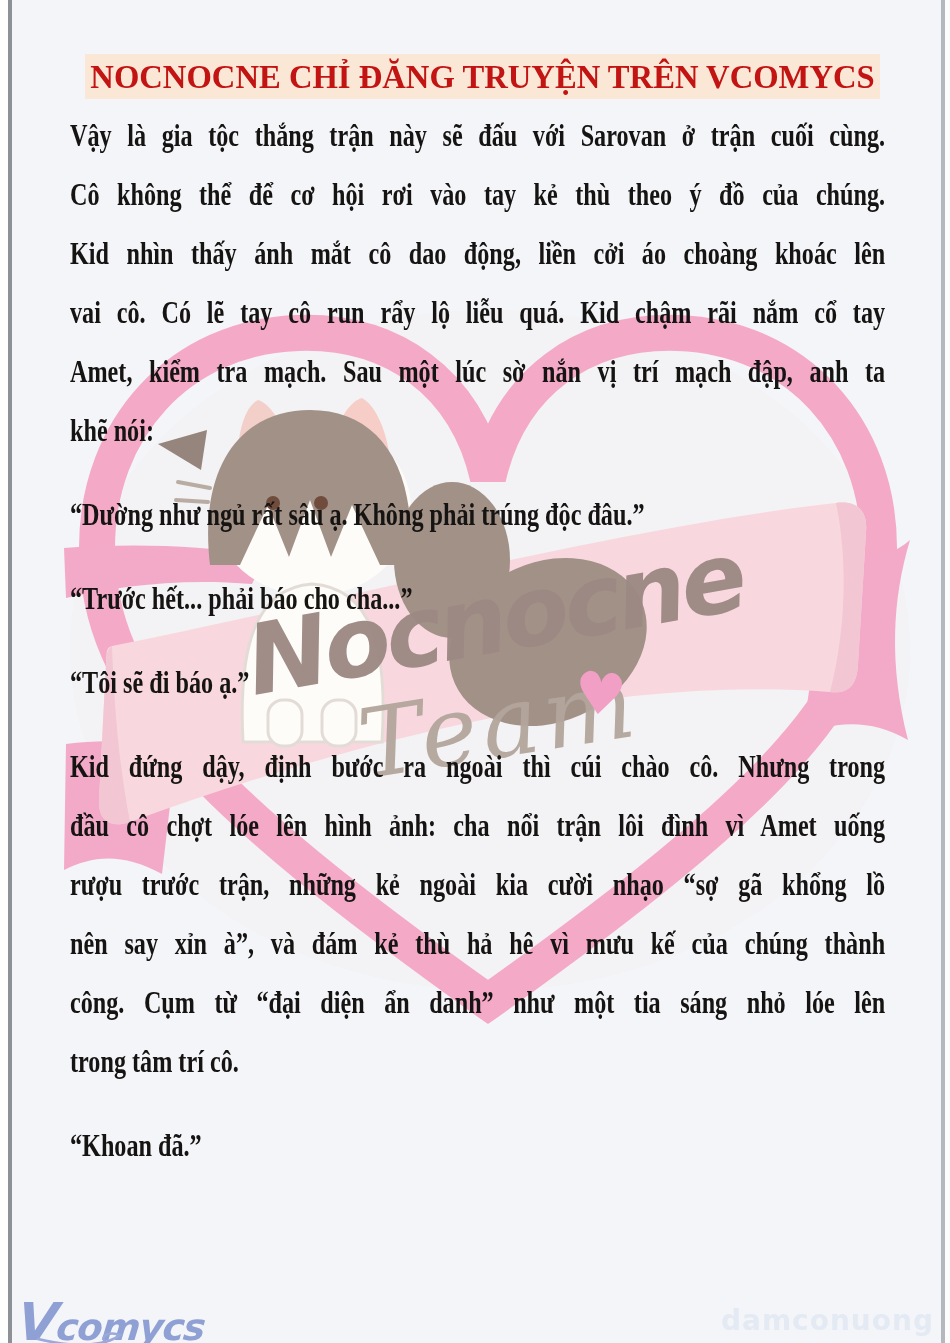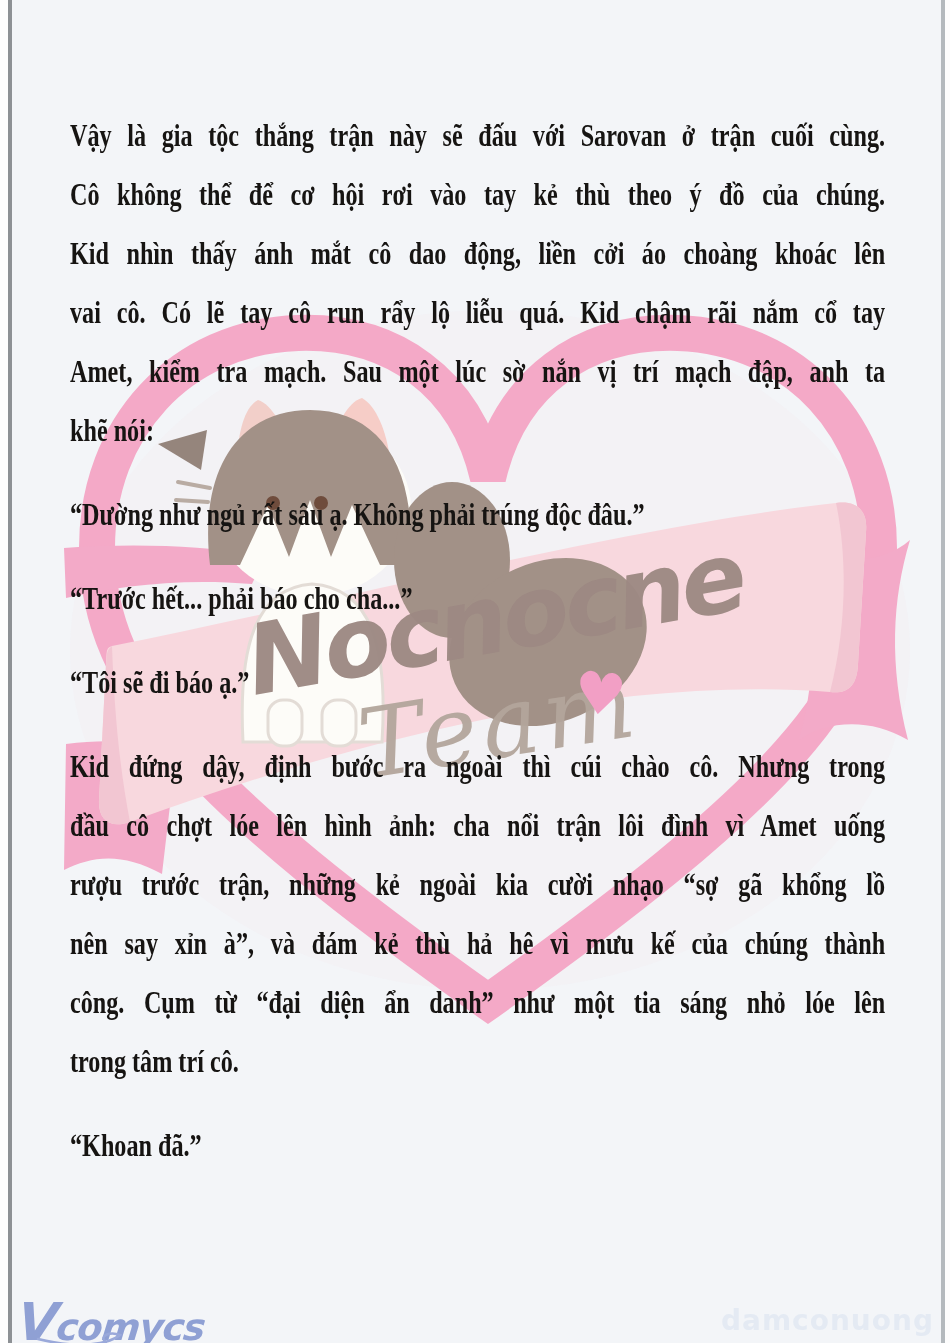--- a/index.html
+++ b/index.html
@@ -109,20 +109,23 @@
       <circle cx="273" cy="503" r="7" fill="#6f4c3c"></circle>
       <circle cx="321" cy="503" r="7" fill="#6f4c3c"></circle>
       <path d="M178 482 L210 488 M176 500 L208 502" stroke="#b9aca3" stroke-width="4" stroke-linecap="round" fill="none"></path>
     </g>
   </svg>
 
   <div class="wm-name">Nocnocne</div>
   <div class="wm-team">Team</div>
   <div class="wm-heart">♥</div>
 
+  <div class="band">
+    <span>NOCNOCNE CHỈ ĐĂNG TRUYỆN TRÊN VCOMYCS</span>
+  </div>
 
   <div class="bodytext">
     <div class="para">
       <div class="line just">Vậy là gia tộc thắng trận này sẽ đấu với Sarovan ở trận cuối cùng.</div>
       <div class="line just">Cô không thể để cơ hội rơi vào tay kẻ thù theo ý đồ của chúng.</div>
       <div class="line just">Kid nhìn thấy ánh mắt cô dao động, liền cởi áo choàng khoác lên</div>
       <div class="line just">vai cô. Có lẽ tay cô run rẩy lộ liễu quá. Kid chậm rãi nắm cổ tay</div>
       <div class="line just">Amet, kiểm tra mạch. Sau một lúc sờ nắn vị trí mạch đập, anh ta</div>
       <div class="line left">khẽ nói:</div>
     </div>

